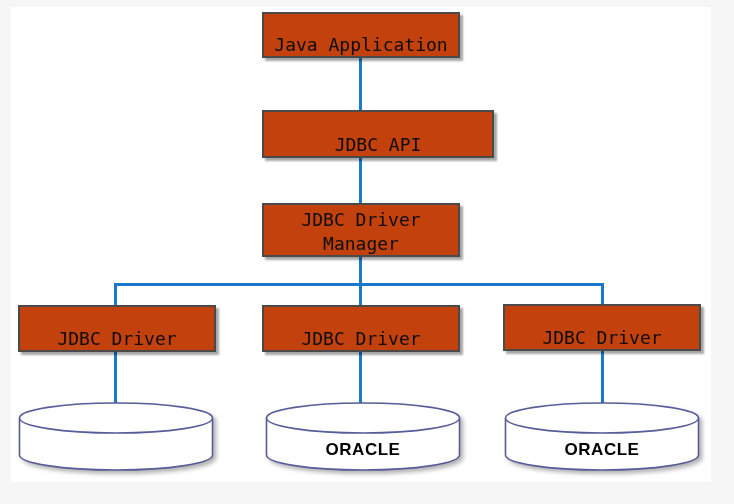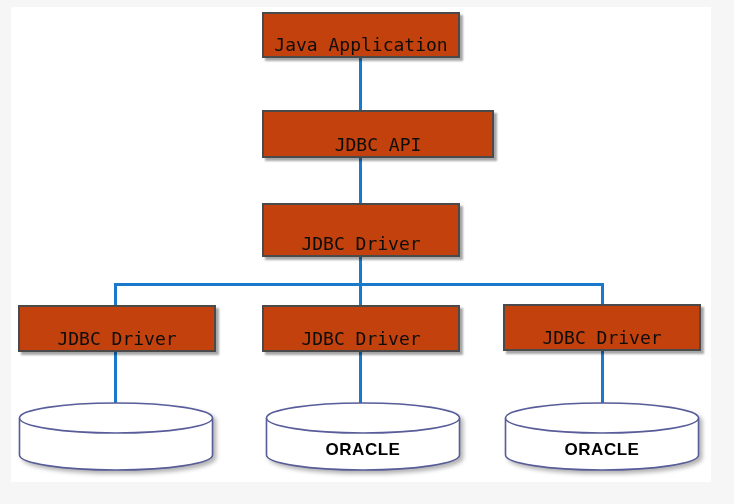--- a/index.html
+++ b/index.html
@@ -78,20 +78,21 @@
   <span>Java Application</span>
 </div>
 
 <div class="node" id="node-jdbc-api">
   <span>JDBC API</span>
 </div>
 
 <div class="node" id="node-driver-manager">
   <span>
     <span style="display:block;">JDBC Driver</span>
+    <span style="display:block;">Manager</span>
   </span>
 </div>
 
 <div class="node" id="node-driver-0">
   <span>JDBC Driver</span>
 </div>
 
 <div class="node" id="node-driver-1">
   <span>JDBC Driver</span>
 </div>

